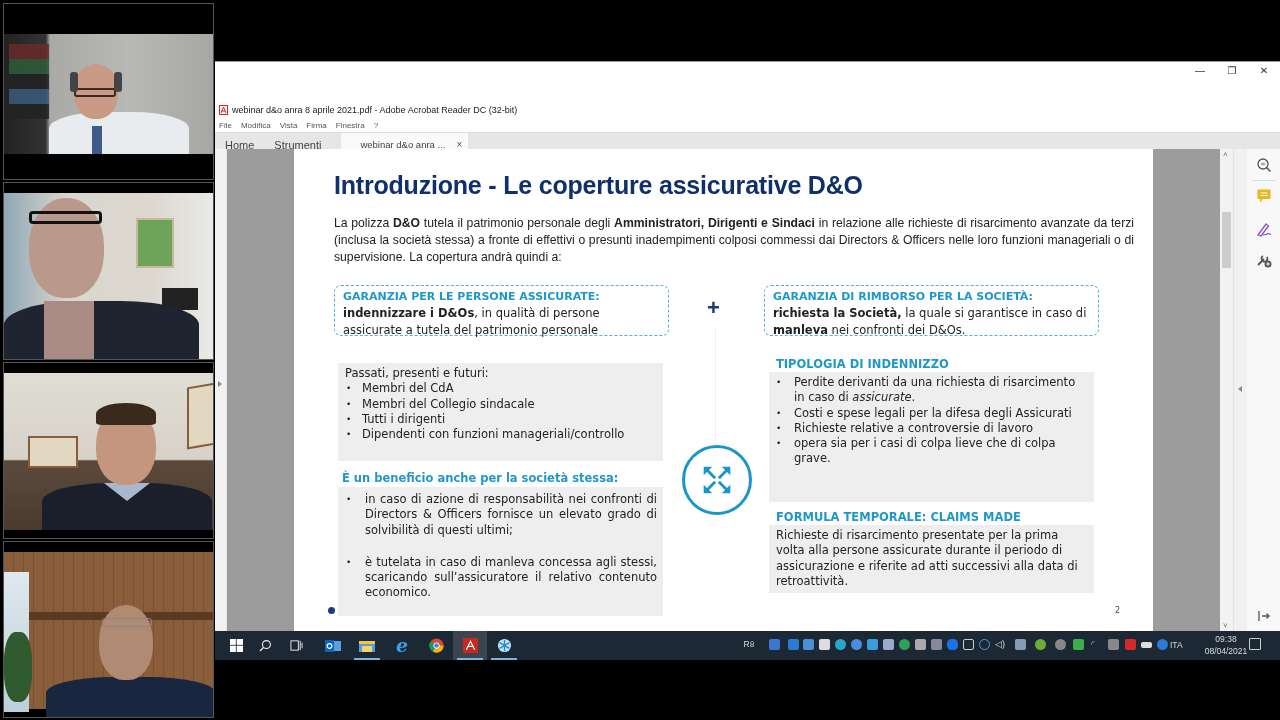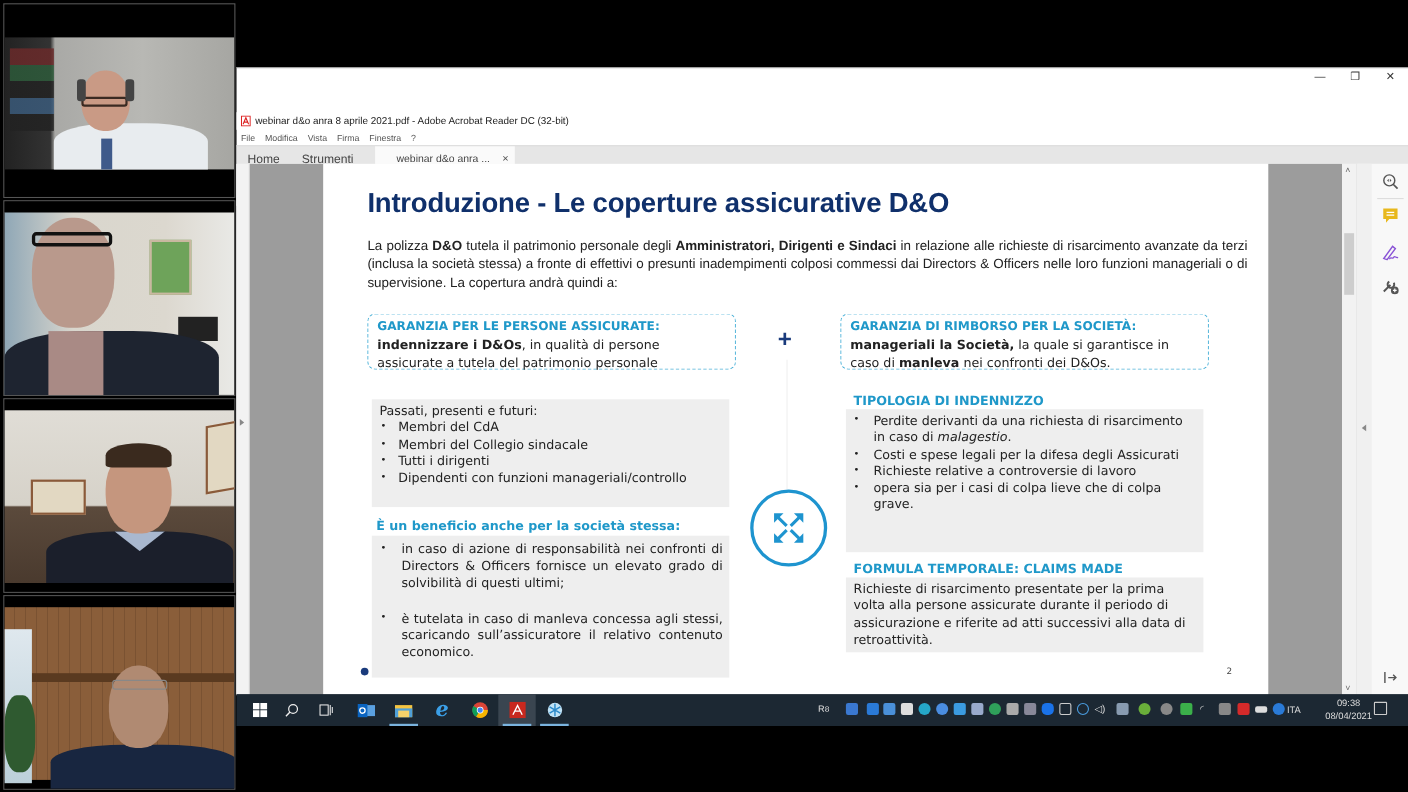--- a/index.html
+++ b/index.html
@@ -293,21 +293,21 @@
         <div class="dbox" style="left:40px;top:136px;width:335px;height:51px;">
           <div class="hd">GARANZIA PER LE PERSONE ASSICURATE:</div>
           <div><b>indennizzare i D&amp;Os</b><span>, in qualità di persone assicurate a tutela del  patrimonio personale</span></div>
         </div>
 
         <div class="plus">+</div>
         <div class="vline"></div>
 
         <div class="dbox" style="left:470px;top:136px;width:335px;height:51px;">
           <div class="hd">GARANZIA DI RIMBORSO PER LA SOCIETÀ:</div>
-          <div><b>manageriali la Società,</b><span> la quale si garantisce in  caso di </span><b>manleva</b><span> nei confronti dei D&amp;Os.</span></div>
+          <div><b>richiesta la Società,</b><span> la quale si garantisce in  caso di </span><b>manleva</b><span> nei confronti dei D&amp;Os.</span></div>
         </div>
 
         <div class="sec-hd" style="left:51px;top:213px;">ASSICURATI</div>
         <div class="gbox" style="left:44px;top:214px;width:325px;height:98px;padding:3px 6px 3px 7px;">
           <div>Passati, presenti e futuri:</div>
           <ul>
             <li>Membri del CdA</li>
             <li>Membri del Collegio sindacale</li>
             <li>Tutti i dirigenti</li>
             <li>Dipendenti con funzioni manageriali/controllo</li>
@@ -335,21 +335,21 @@
                 <path d="M34 6 H25 L34 15 Z"></path>
                 <path d="M6 34 H15 L6 25 Z"></path>
                 <path d="M34 34 H25 L34 25 Z"></path>
             </g>
           </svg>
         </div>
 
         <div class="sec-hd" style="left:482px;top:208px;">TIPOLOGIA DI INDENNIZZO</div>
         <div class="gbox" style="left:475px;top:223px;width:325px;height:130px;padding:3px 6px 3px 6px;">
           <ul>
-            <li style="padding-left:19px;"><span>Perdite derivanti da una richiesta di risarcimento in caso di </span><i>malagestio</i><span>.</span></li>
+            <li style="padding-left:19px;"><span>Perdite derivanti da una richiesta di risarcimento in caso di </span><i>assicurate</i><span>.</span></li>
             <li style="padding-left:19px;">Costi e spese legali per la difesa degli Assicurati</li>
             <li style="padding-left:19px;">Richieste relative a controversie di lavoro</li>
             <li style="padding-left:19px;padding-right:20px;">opera sia per i casi di colpa lieve che di colpa grave.</li>
           </ul>
         </div>
 
         <div class="sec-hd" style="left:482px;top:361px;">FORMULA TEMPORALE: CLAIMS MADE</div>
         <div class="gbox" style="left:475px;top:376px;width:325px;height:68px;padding:3px 6px 3px 7px;">Richieste di risarcimento presentate per la prima volta alla persone assicurate durante il periodo di assicurazione e riferite ad atti successivi alla data di retroattività.</div>
 
         <div class="dot"></div>

